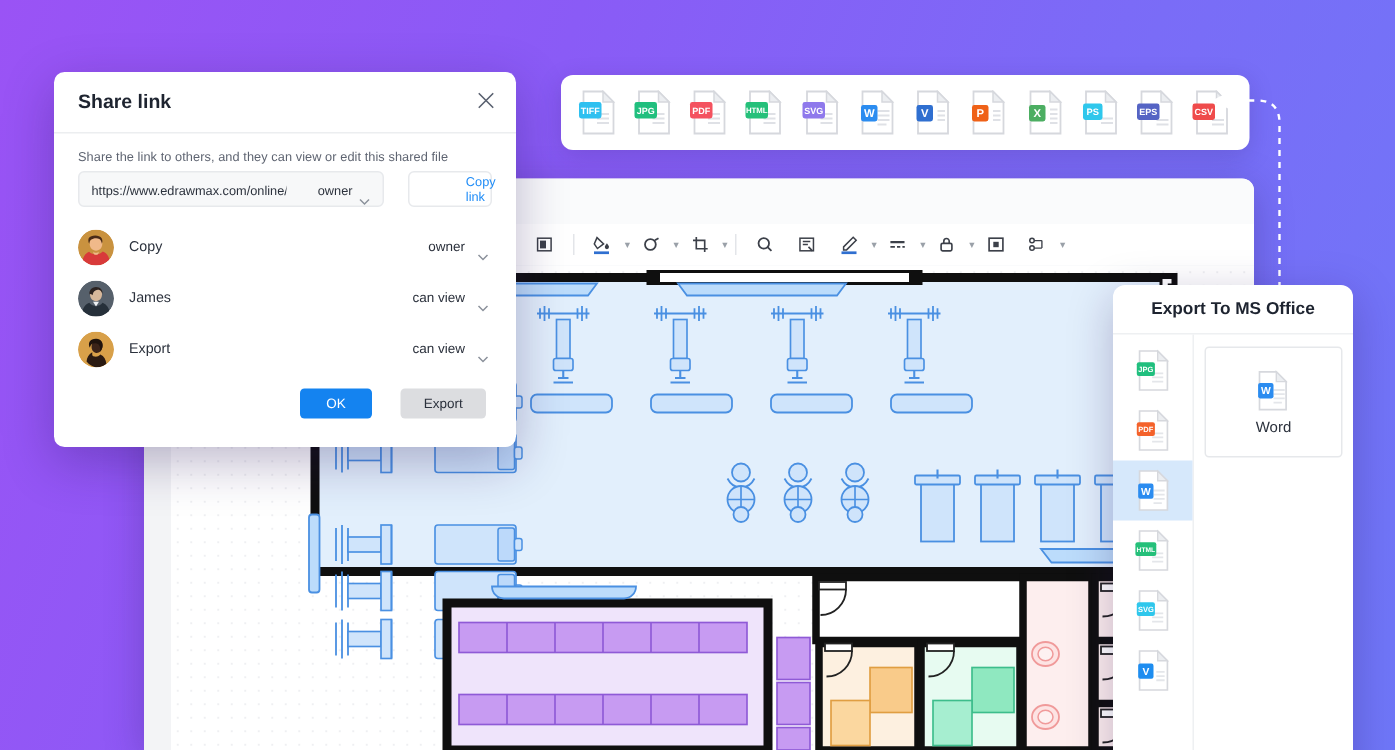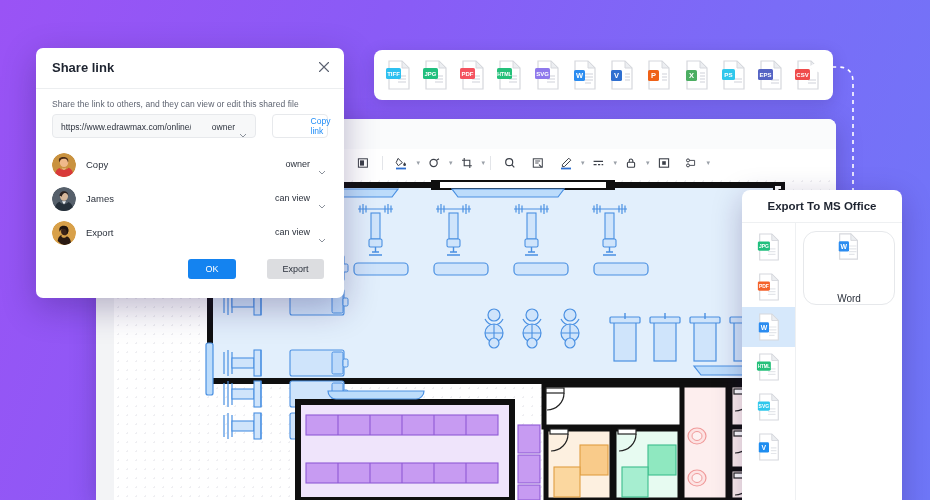--- a/index.html
+++ b/index.html
@@ -107,21 +107,21 @@
   }
   .person{position:absolute;left:16px;width:276px;height:28px;}
   .p-av{
     position:absolute;left:0;top:2px;width:24px;height:24px;border-radius:50%;
     overflow:hidden;
   }
   .p-name{position:absolute;left:34px;top:8px;font-size:9.5px;color:#2b313c;}
   .p-role{position:absolute;top:8px;right:18px;font-size:9px;color:#2b313c;}
   .p-car{position:absolute;top:10px;right:2px;color:#8b919b;}
   #sd-ok{
-    position:absolute;left:152px;top:211px;width:48px;height:20px;
+    position:absolute;left:164px;top:211px;width:48px;height:20px;
     background:#1483f0;color:#fff;border-radius:3px;font-size:9px;
     display:flex;align-items:center;justify-content:center;cursor:pointer;
   }
   #sd-cancel{
     position:absolute;left:231px;top:211px;width:57px;height:20px;
     background:#dcdde0;color:#2b313c;border-radius:3px;font-size:9px;
     display:flex;align-items:center;justify-content:center;cursor:pointer;
   }
 
   
@@ -139,22 +139,22 @@
   #ep-left{
     width:54px;border-right:1px solid #eef0f2;position:relative;padding-top:4px;
     box-sizing:border-box;
   }
   .ep-lrow{
     height:40px;display:flex;align-items:center;justify-content:center;position:relative;
   }
   .ep-lrow.sel{background:#d6e8fb;}
   #ep-right{flex:1;padding:8px 7px;box-sizing:border-box;}
   .ep-card{
-    height:72px;border:1px solid #e6e8eb;border-radius:13px;margin-bottom:8px;
-    display:flex;flex-direction:column;align-items:center;justify-content:space-between;
+    height:72px;border:1px solid #e6e8eb;border-radius:3px;margin-bottom:8px;
+    display:flex;flex-direction:column;align-items:center;justify-content:center;
     background:#fff;cursor:pointer;
   }
   .ep-card.active{border:1.5px solid #1f7fe8;}
   .ep-card .lbl{font-size:10px;color:#2b313c;margin-top:6px;}
 
   
   #connector{left:800px;top:52px;width:130px;height:150px;pointer-events:none;}
 </style>
 </head>
 <body>

